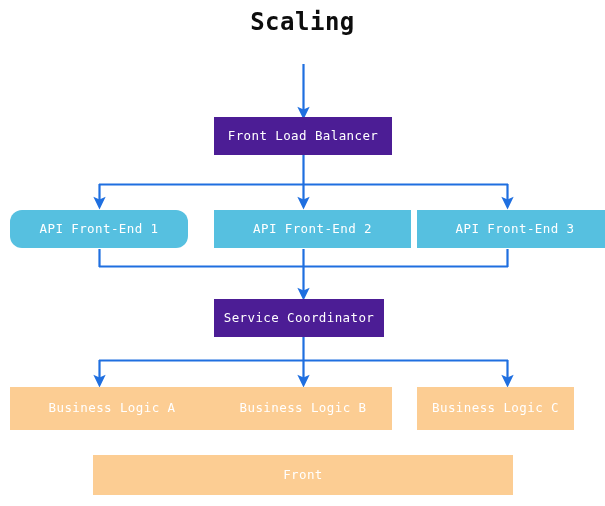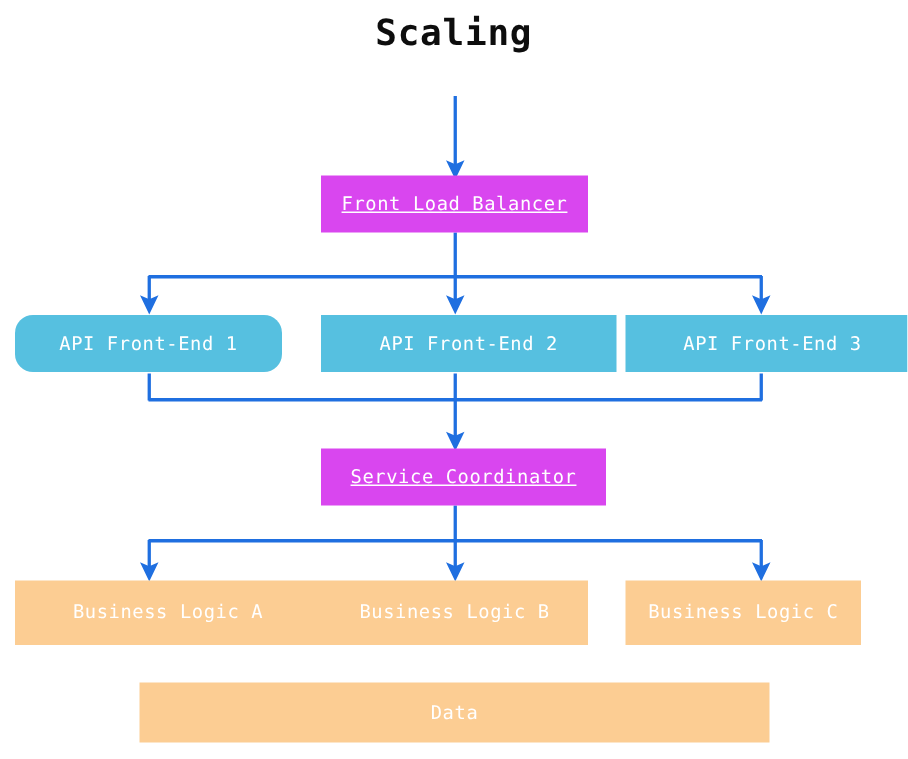--- a/index.html
+++ b/index.html
@@ -43,21 +43,21 @@
     align-items: center;
     justify-content: center;
     color: #ffffff;
     font-family: "DejaVu Sans Mono", "Liberation Mono", monospace;
     font-size: 12.5px;
     letter-spacing: 0.4px;
     text-align: center;
     line-height: 1;
     white-space: nowrap;
   }
-  .node-gray   { background: #d946ef; text-decoration: underline; }
+  .node-gray   { background: #4c1d95; }
   .node-blue   { background: #56c0e0; }
   .node-orange { background: #fccd93; }
 </style>
 </head>
 <body>
 
 <div id="canvas">
 
   <div id="diagram-title">Scaling</div>
 
@@ -105,33 +105,33 @@
   </div>
 
   <div class="node node-blue" style="left:214px; top:210px; width:197px; height:38px;">
     <span>API Front-End 2</span>
   </div>
 
   <div class="node node-blue" style="left:417px; top:210px; width:196px; height:38px;">
     <span>API Front-End 3</span>
   </div>
 
-  <div class="node node-gray" style="left:214px; top:299px; width:190px; height:38px;">
+  <div class="node node-gray" style="left:214px; top:299px; width:170px; height:38px;">
     <span>Service Coordinator</span>
   </div>
 
   <div class="node node-orange" style="left:10px; top:387px; width:204px; height:43px;">
     <span>Business Logic A</span>
   </div>
 
   <div class="node node-orange" style="left:214px; top:387px; width:178px; height:43px;">
     <span>Business Logic B</span>
   </div>
 
   <div class="node node-orange" style="left:417px; top:387px; width:157px; height:43px;">
     <span>Business Logic C</span>
   </div>
 
   <div class="node node-orange" style="left:93px; top:455px; width:420px; height:40px;">
-    <span>Data</span>
+    <span>Front</span>
   </div>
 
 </div>
 
 </body></html>

